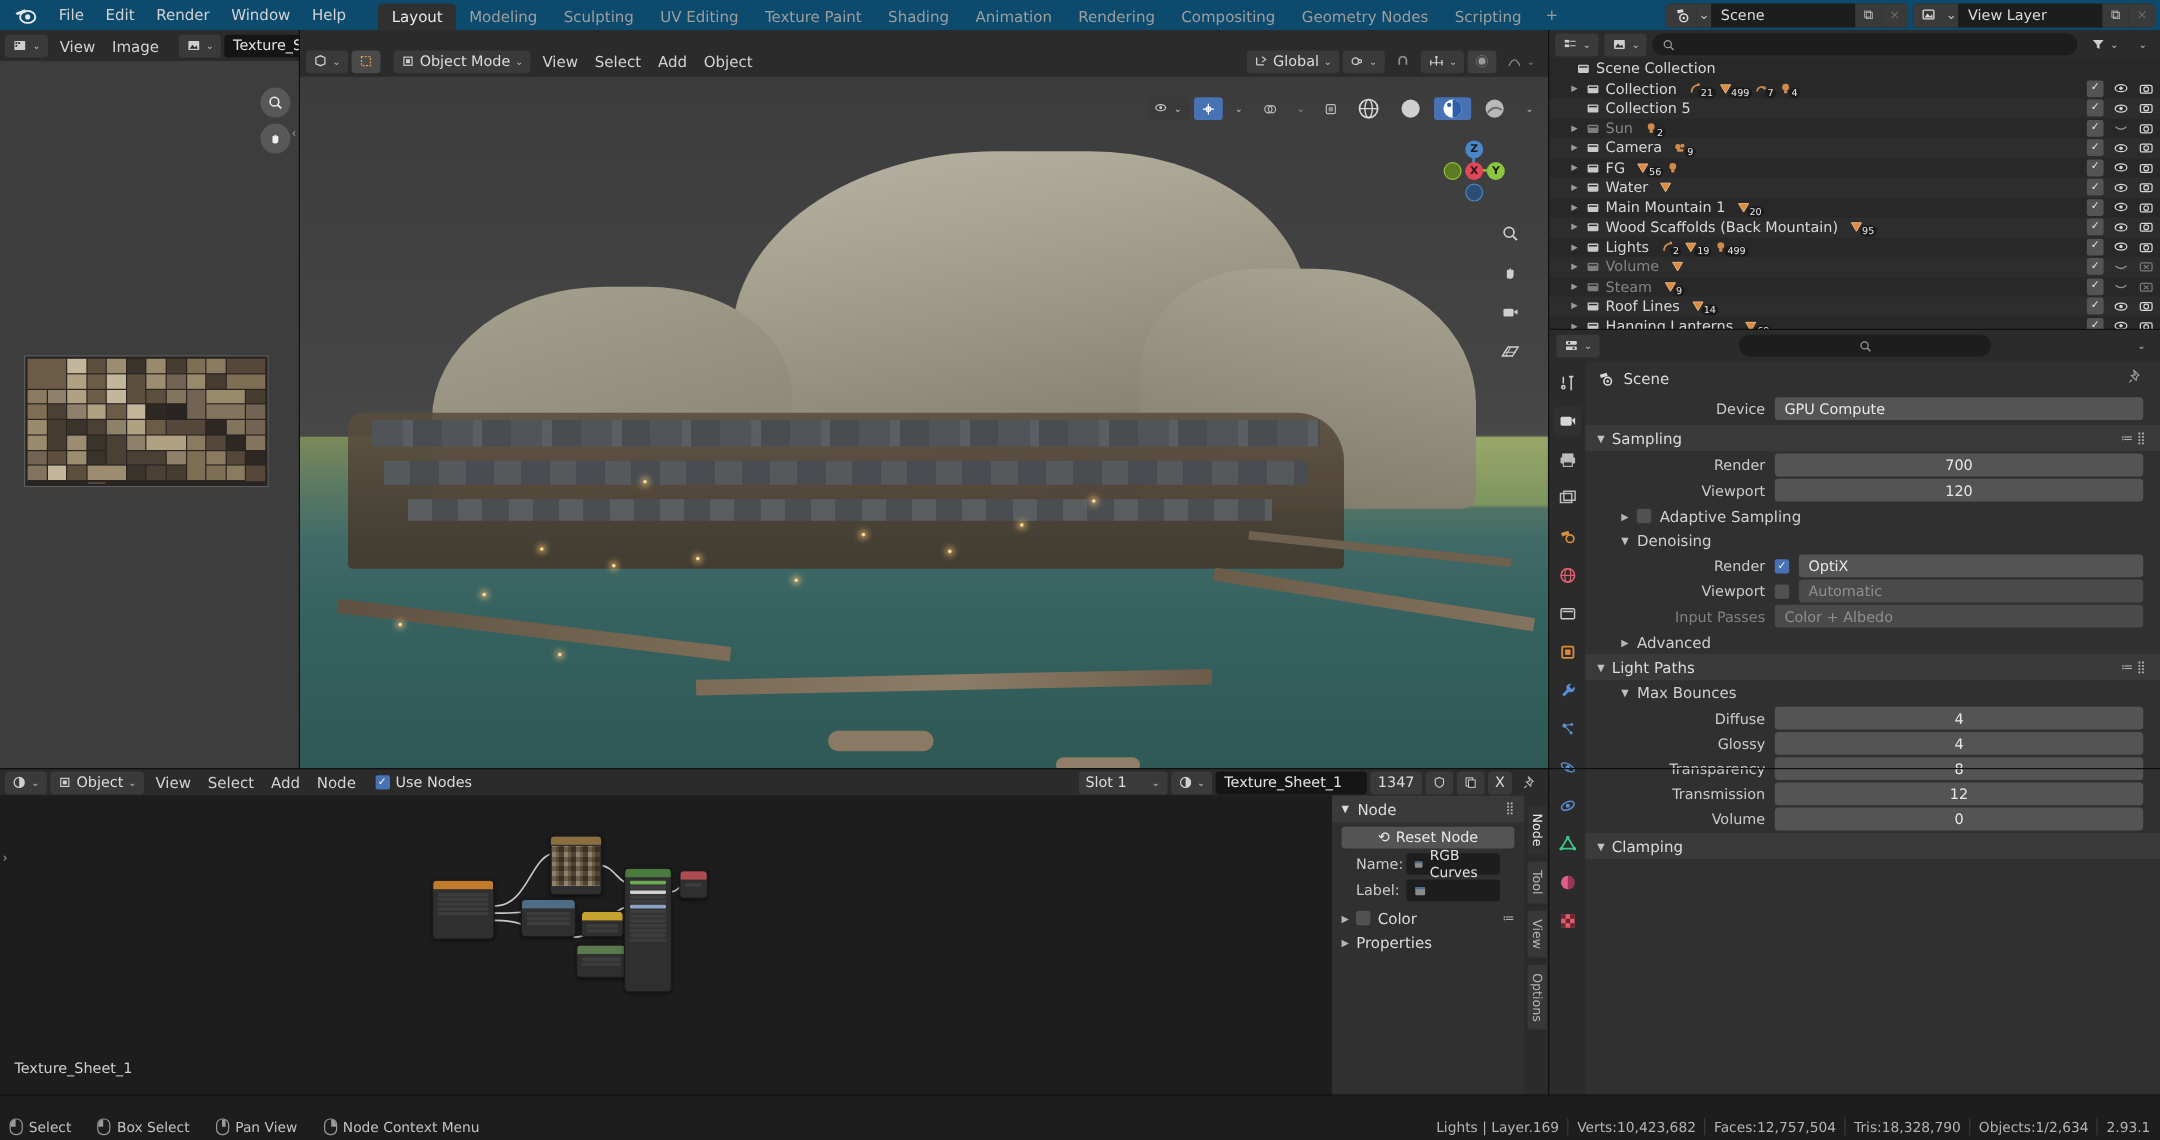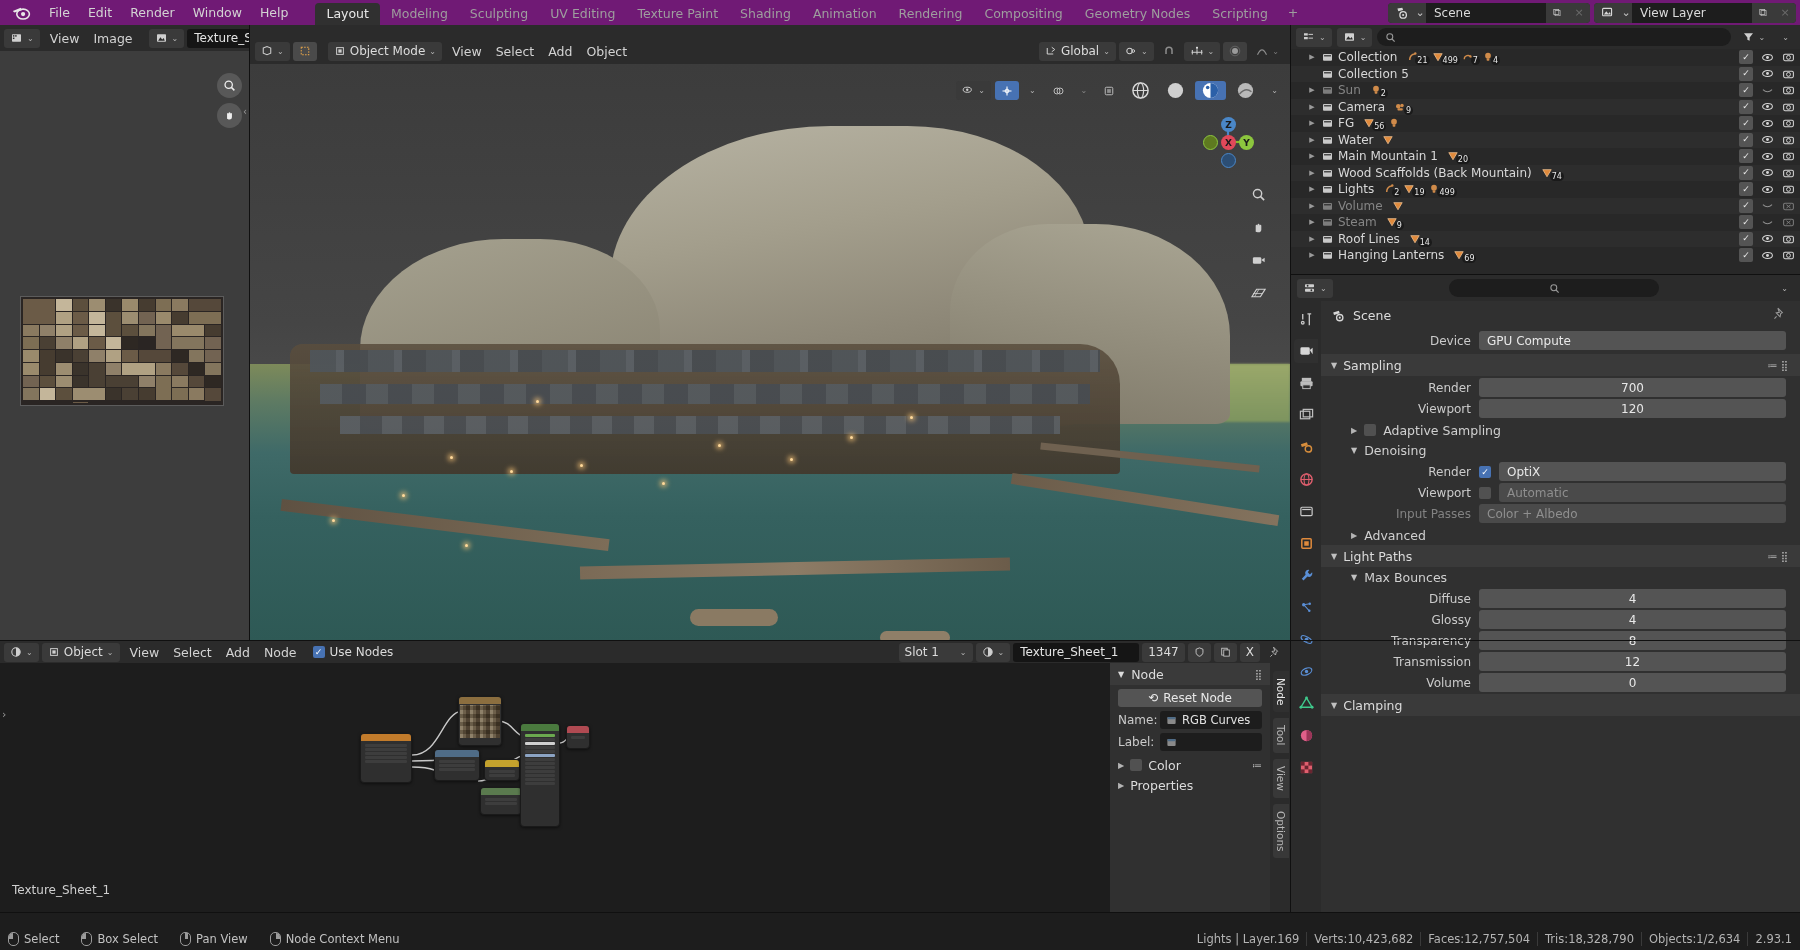--- a/index.html
+++ b/index.html
@@ -9,21 +9,21 @@
     font-family:"DejaVu Sans", sans-serif;
     font-size:12.5px;
     color:#e6e6e6;
     -webkit-font-smoothing:antialiased;
   }
   #app { position:relative; width:1800px; height:950px; }
 
   
   #topbar {
     position:absolute; left:0; top:0; width:1800px; height:25px;
-    background:#701a75; display:flex; align-items:center;
+    background:#0c4a6e; display:flex; align-items:center;
   }
   .blender-logo { width:26px; height:20px; margin:0 6px 0 8px; display:flex; align-items:center; justify-content:center; }
   .menu-item {
     padding:2px 9px; color:#d3d3d3; font-size:12.5px; white-space:nowrap; border-radius:3px;
   }
   .ws-tabs { display:flex; align-items:flex-end; height:25px; margin-left:18px; }
   .ws-tab {
     padding:4px 11px 5px; font-size:12.5px; color:#9e9e9e; white-space:nowrap;
     border-radius:4px 4px 0 0; height:22px; display:flex; align-items:center;
   }
@@ -144,21 +144,21 @@
   #nodeeditor { position:absolute; left:0; top:641px; width:1291px; height:272px; background:#1d1d1d; }
   #ne-header { height:22px; background:#2b2b2b; display:flex; align-items:center; padding:0 4px; gap:3px; }
   #ne-canvas { position:absolute; left:0; top:22px; width:1110px; bottom:0; background:#1d1d1d; overflow:hidden; }
   .nd { position:absolute; border-radius:4px; background:#2f2f2f; border:1px solid #1a1a1a; overflow:hidden; box-shadow:0 1px 3px rgba(0,0,0,.5); }
   .nd .hd { height:7px; }
   .nd .bd { padding:2px; }
   .nd .sock { height:3px; margin:1px 2px; background:#3d3d3d; border-radius:1px; }
   #ne-label { position:absolute; left:12px; bottom:16px; font-size:12px; color:#cfcfcf; }
   #ne-sidebar { position:absolute; right:21px; top:22px; width:160px; bottom:0; background:#303030; }
   .ns-title { display:flex; align-items:center; gap:7px; height:22px; padding:0 8px; font-size:12.5px; color:#dcdcdc; position:relative; }
-  .ns-row { display:flex; align-items:center; gap:6px; margin:4px 8px; }
+  .ns-row { display:flex; align-items:center; gap:6px; margin:4px 20px; }
   .ns-lbl { width:36px; font-size:12px; color:#cbcbcb; }
   .ns-field { flex:1; height:18px; background:#1d1d1d; border-radius:3px; display:flex; align-items:center; gap:5px; padding:0 6px; font-size:11.5px; color:#e2e2e2; }
   .ns-btn { margin:4px 8px; height:18px; background:#545454; border-radius:3px; display:flex; align-items:center; justify-content:center; gap:5px; font-size:12px; color:#e8e8e8; }
   .ns-sec { display:flex; align-items:center; gap:6px; height:20px; padding-left:8px; font-size:12.5px; color:#dcdcdc; position:relative; }
   #ne-tabs { position:absolute; right:0; top:22px; width:21px; bottom:0; background:#2b2b2b; padding-top:8px; display:flex; flex-direction:column; align-items:center; gap:6px; }
   .ne-vtab { writing-mode:vertical-rl; font-size:10.5px; color:#b6b6b6; padding:7px 2px; border-radius:3px 0 0 3px; background:#383838; }
   .ne-vtab.active { background:#303030; color:#e8e8e8; }
 
   
   #statusbar { position:absolute; left:0; bottom:0; width:1800px; height:22px; background:#1d1d1d; display:flex; align-items:center; padding:0 8px; font-size:11.5px; color:#c2c2c2; }
@@ -629,20 +629,30 @@
             <path d="M2 3 H14 L9.5 8.5 V13 L6.5 11.5 V8.5 Z" fill="#cfcfcf"></path>
           </svg>
         <span class="caret">⌄</span>
       </div>
       <div class="hbtn flat">
           <span class="caret">⌄</span>
         </div>
     </div>
     <div id="ol-rows">
         <div class="ol-row">
+          <span class="ol-arrow"></span>
+          <span class="ol-coll-icon">
+            <svg width="13" height="12" viewBox="0 0 16 16">
+              <rect x="2" y="4" width="12" height="9" rx="1.2" fill="#c9c9c9"></rect>
+              <rect x="3.4" y="5.6" width="9.2" height="1.6" fill="#2b2b2b"></rect>
+            </svg>
+          </span>
+          <span class="ol-name">Scene Collection</span>
+        </div>
+        <div class="ol-row">
           <span class="ol-arrow" style="margin-left:8px">▶</span>
           <span class="ol-coll-icon">
             <svg width="13" height="12" viewBox="0 0 16 16">
               <rect x="2" y="4" width="12" height="9" rx="1.2" fill="#c9c9c9"></rect>
               <rect x="3.4" y="5.6" width="9.2" height="1.6" fill="#2b2b2b"></rect>
             </svg>
           </span>
           <span class="ol-name">Collection</span>
           <span class="ol-badges">
             <span class="badge">
@@ -907,21 +917,21 @@
               <rect x="2" y="4" width="12" height="9" rx="1.2" fill="#c9c9c9"></rect>
               <rect x="3.4" y="5.6" width="9.2" height="1.6" fill="#2b2b2b"></rect>
             </svg>
           </span>
           <span class="ol-name">Wood Scaffolds (Back Mountain)</span>
           <span class="ol-badges">
             <span class="badge">
               <svg width="12" height="12" viewBox="0 0 16 16">
                 <path d="M2.4 3.5 L13.6 3.5 L8 13 Z" fill="#e08a3c" stroke="#f0c090" stroke-width="1"></path>
               </svg>
-              <span class="cnt">74</span>
+              <span class="cnt">95</span>
             </span>
           </span>
           <span class="ol-right">
             <span>
               <span class="chk">✓</span>
             </span>
             <span>
               <svg width="13" height="11" viewBox="0 0 16 12">
                 <ellipse cx="8" cy="6" rx="6" ry="3.6" fill="none" stroke="#d6d6d6" stroke-width="1.3"></ellipse>
                 <circle cx="8" cy="6" r="1.8" fill="#d6d6d6"></circle>

